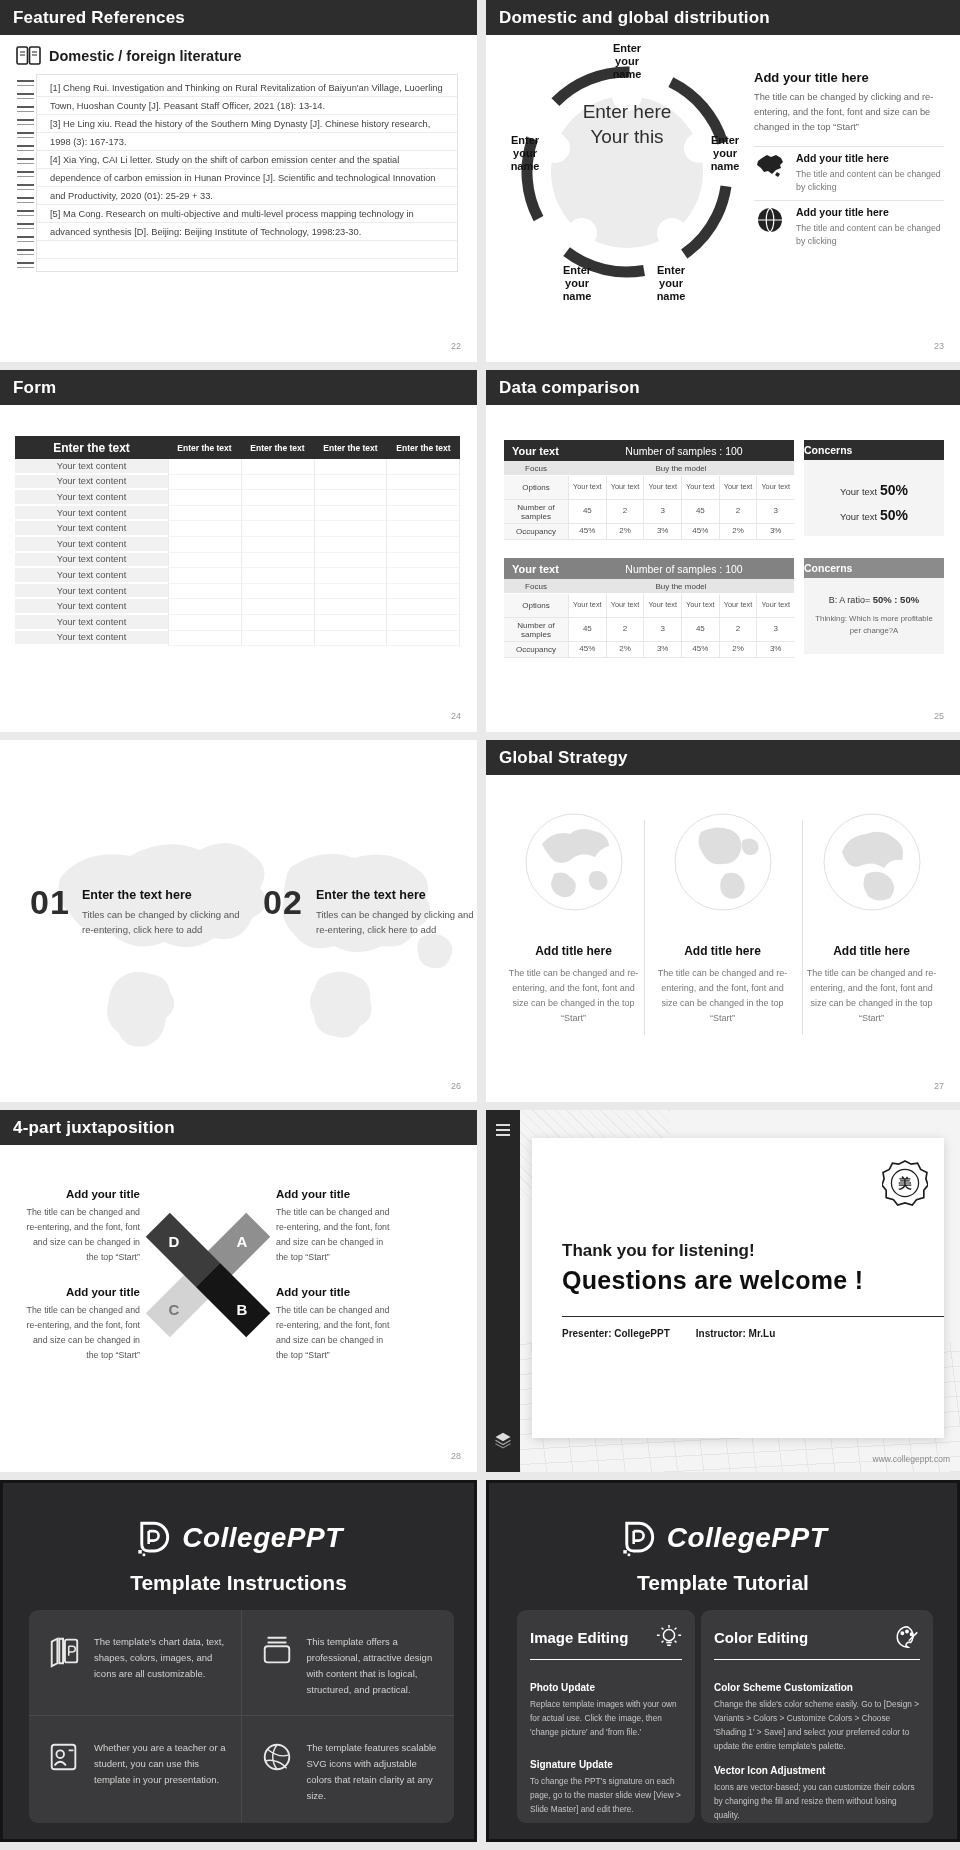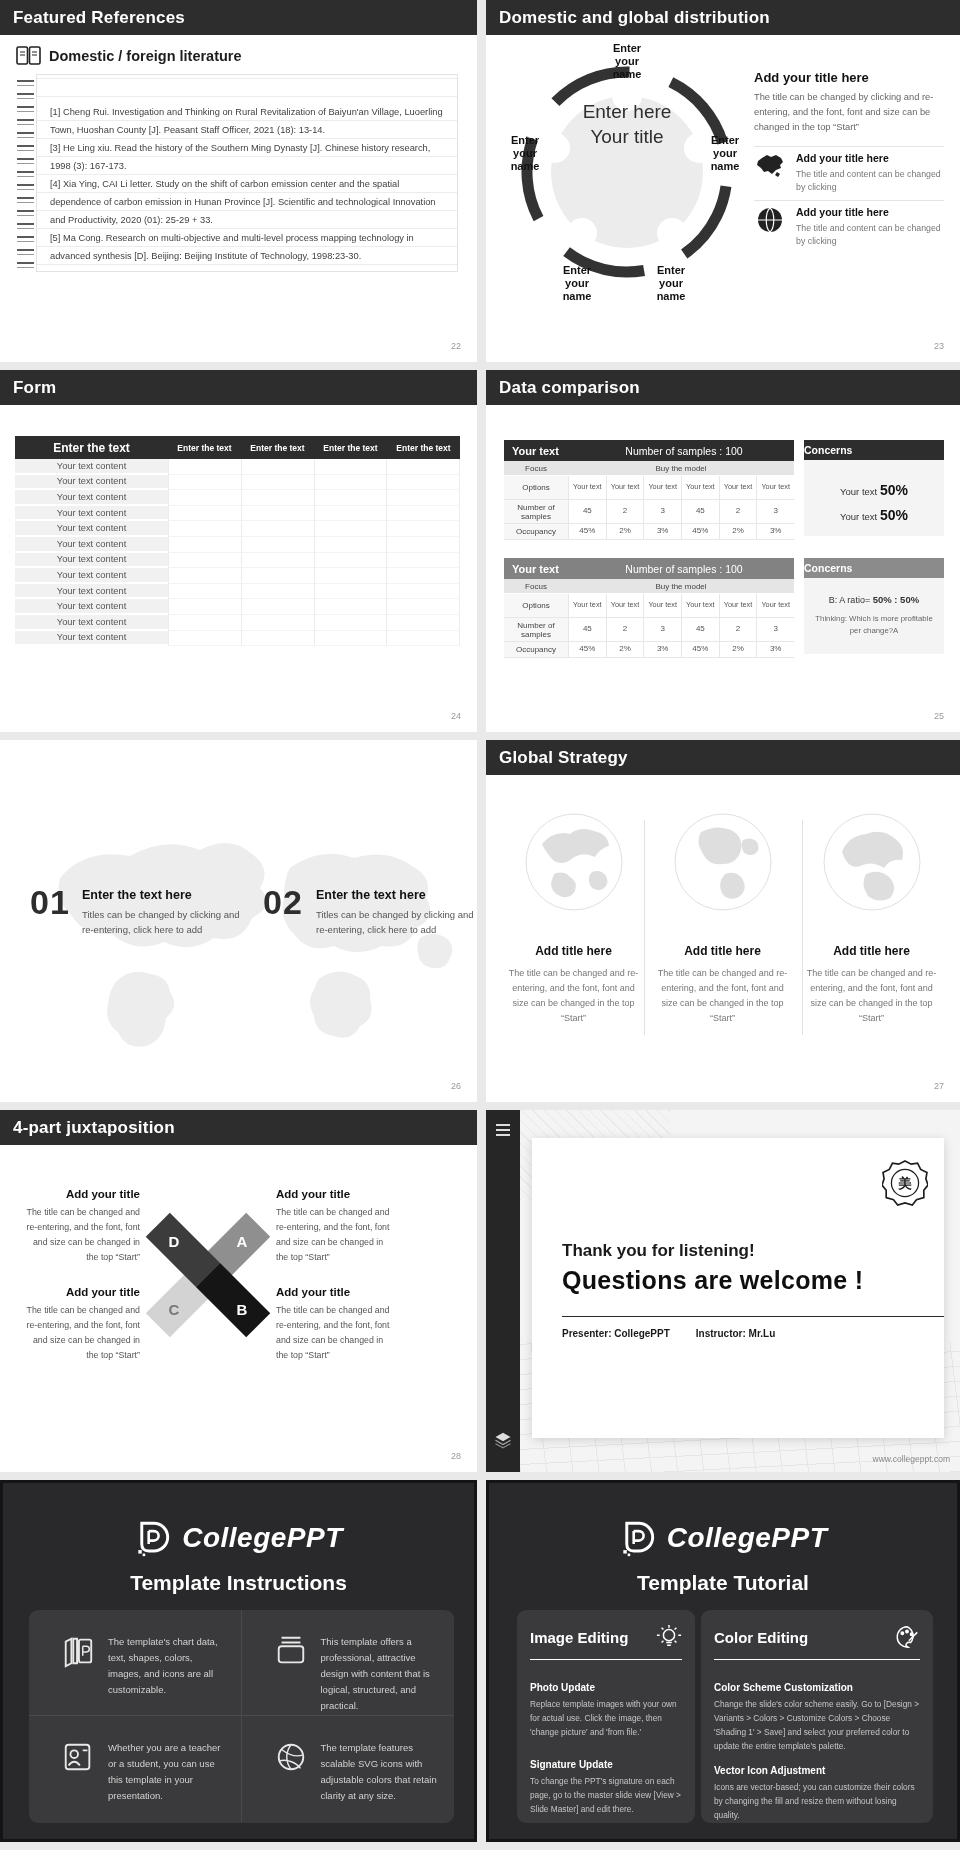--- a/index.html
+++ b/index.html
@@ -8,21 +8,21 @@
   .slide{position:relative;height:362px;background:#fff;overflow:hidden}
   .titlebar{position:absolute;top:0;left:0;right:0;height:35px;background:#2d2d2d;color:#fff;
     font-weight:bold;font-size:17px;line-height:35px;padding-left:13px;letter-spacing:.2px}
   .pagenum{position:absolute;right:16px;bottom:11px;font-size:9px;color:#9a9a9a}
   
   .fr-head{position:absolute;top:46px;left:16px;display:flex;align-items:center;gap:8px}
   .fr-head h3{font-size:14.5px;font-weight:bold;color:#1d1d1d}
   .fr-spiral{position:absolute;left:17px;top:80px;width:17px;height:192px;
     background:repeating-linear-gradient(180deg,#5a5a5a 0 2px,transparent 2px 5px,#9a9a9a 5px 6px,transparent 6px 13px)}
   .fr-box{position:absolute;left:36px;top:74px;width:422px;height:198px;border:1px solid #e2e2e2;
-    padding:28px 12px 0 13px;font-size:9.3px;color:#3f3f3f;line-height:18px;
+    padding:4px 12px 0 13px;font-size:9.3px;color:#3f3f3f;line-height:18px;
     background:repeating-linear-gradient(180deg,transparent 0 17px,#ececec 17px 18px);background-origin:content-box}
   .ref{margin:0}
   
   .dg-wrap{position:absolute;left:16px;top:42px;width:250px;height:282px}
   .dg-center{position:absolute;left:53px;top:57px;width:144px;text-align:center;font-size:19px;
     color:#2e2e2e;line-height:25px;font-weight:normal;z-index:3}
   .dg-label{position:absolute;width:46px;text-align:center;font-size:11px;font-weight:bold;color:#111;line-height:13px;z-index:3}
   .dg-r{position:absolute;font-size:9.3px;color:#666;line-height:15px}
   .dg-h{position:absolute;font-size:13px;font-weight:bold;color:#111}
   .dg-div{position:absolute;left:268px;width:190px;border-top:1px solid #e4e4e4}
@@ -103,21 +103,21 @@
   .thx-pres{position:absolute;left:30px;top:190px;font-size:10px;font-weight:bold;color:#1a1a1a;display:flex;gap:26px}
   .thx-web{position:absolute;right:10px;bottom:8px;font-size:8.5px;color:#8a8a8a;z-index:3}
   
   .dark-slide{background:#29292b;border:3px solid #141416}
   .brand{position:absolute;top:36px;left:0;right:0;display:flex;align-items:center;justify-content:center;gap:10px;color:#fff}
   .brand-name{font-size:28px;font-weight:bold;font-style:italic;letter-spacing:.5px}
   .dark-h{position:absolute;top:88px;left:0;right:0;text-align:center;font-size:21px;font-weight:bold;color:#fff}
   .ins-panel{position:absolute;left:26px;top:127px;width:425px;height:213px;background:#3a3a3c;border-radius:9px;overflow:hidden}
   .ins-row{display:flex;height:106px}
   .ins-row:first-child{border-bottom:1px solid #4a4a4d}
-  .ins-cell{width:50%;display:flex;gap:13px;padding:24px 14px 0 32px}
+  .ins-cell{width:50%;display:flex;gap:13px;padding:24px 14px 0 18px}
   .ins-cell:first-child{border-right:1px solid #4a4a4d}
   .ins-cell svg{flex:0 0 34px;height:34px}
   .ins-cell p{font-size:9.5px;color:#d2d2d2;line-height:16px}
   .tut-panel{position:absolute;top:127px;height:213px;background:#3a3a3c;border-radius:9px;padding:14px 13px 0}
   .tp1{left:28px;width:178px}.tp2{left:212px;width:232px}
   .tut-head{display:flex;justify-content:space-between;align-items:center}
   .tut-head h4{font-size:15px;font-weight:bold;color:#fff}
   .tut-rule{border-top:1.5px solid #fff;margin-top:9px}
   .tut-eh{font-size:10px;font-weight:bold;color:#fff;margin-top:22px}
   .tut-et{font-size:8.3px;color:#c6c6c6;line-height:14px;margin-top:4px}
@@ -155,21 +155,21 @@
         <circle cx="125" cy="130" r="100" fill="none" stroke="#333" stroke-width="11" stroke-dasharray="82 43.6" transform="rotate(-64 125 130)"></circle>
         <circle cx="125" cy="130" r="76" fill="#ececec"></circle>
         <circle cx="125" cy="54" r="15" fill="#fff"></circle>
         <circle cx="197" cy="106" r="15" fill="#fff"></circle>
         <circle cx="170" cy="191" r="15" fill="#fff"></circle>
         <circle cx="80" cy="191" r="15" fill="#fff"></circle>
         <circle cx="53" cy="106" r="15" fill="#fff"></circle>
       </svg>
       <div class="dg-center">
         <div>Enter here</div>
-        <div>Your title</div>
+        <div>Your this</div>
       </div>
       <span class="dg-label" style="left:102px;top:0">Enter your name</span>
       <span class="dg-label" style="left:0;top:92px">Enter your name</span>
       <span class="dg-label" style="left:200px;top:92px">Enter your name</span>
       <span class="dg-label" style="left:52px;top:222px">Enter your name</span>
       <span class="dg-label" style="left:146px;top:222px">Enter your name</span>
     </div>
     <div class="dg-h" style="left:268px;top:70px">Add your title here</div>
     <div class="dg-r" style="left:268px;top:90px;width:190px">The title can be changed by clicking and re-entering, and the font, font and size can be changed in the top “Start”</div>
     <div class="dg-div" style="top:146px"></div>

